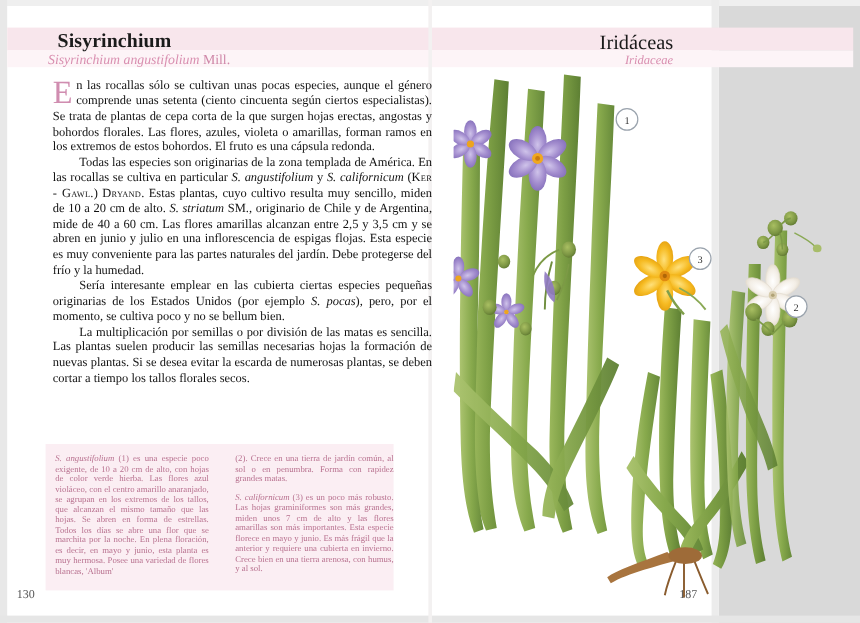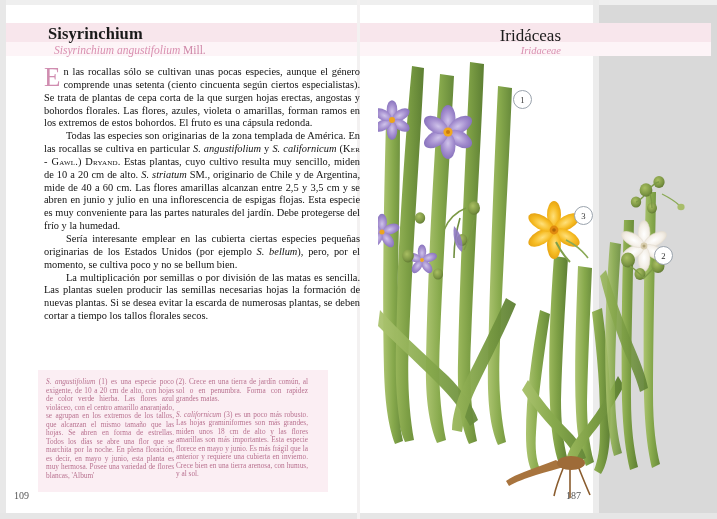--- a/index.html
+++ b/index.html
@@ -28,21 +28,21 @@
   .hdr-band2{
     position:absolute;left:6px;top:42px;width:705px;height:14px;
     background:#fdf4f7;
   }
   .title{
     position:absolute;left:48px;top:24px;
     font-size:16.5px;font-weight:bold;color:#1a1a1a;
     letter-spacing:.1px;
   }
   .subtitle{
-    position:absolute;left:54px;top:44px;
+    position:absolute;left:40px;top:44px;
     font-size:11.5px;font-style:italic;color:#d98fb0;
     white-space:nowrap;
   }
   .subtitle .auth{font-style:normal;color:#cf87a8;}
   .fam{
     position:absolute;right:38px;top:26px;
     font-size:17px;color:#1a1a1a;
   }
   .fam-lat{
     position:absolute;right:38px;top:45px;
@@ -71,21 +71,21 @@
   .cap-panel{
     position:absolute;left:38px;top:370px;width:290px;height:122px;
     background:#fbeef3;
   }
   .cap-col{
     position:absolute;top:378px;
     font-size:7.3px;line-height:8.55px;color:#b8718f;
     text-align:justify;
   }
   .cap-col.a{left:46px;width:128px;}
-  .cap-col.b{left:176px;width:132px;}
+  .cap-col.b{left:196px;width:132px;}
   .cap-col p{margin:0;}
   .cap-col p + p{margin-top:7px;}
   .cap-col .it{font-style:italic;}
 
   
   .pno{
     position:absolute;bottom:18px;
     font-size:10px;color:#555;
   }
   .pno.l{left:14px;}
@@ -132,41 +132,41 @@
   <div class="gutter"></div>
 
   <div class="body-col">
     <p class="first">
       <span class="dropcap">E</span><span>n las rocallas sólo se cultivan unas pocas especies, aunque el género comprende unas setenta (ciento cincuenta según ciertos especialistas). Se trata de plantas de cepa corta de la que surgen hojas erectas, angostas y bohordos florales. Las flores, azules, violeta o amarillas, forman ramos en los extremos de estos bohordos. El fruto es una cápsula redonda.</span>
     </p>
     <p>
       <span>Todas las especies son originarias de la zona templada de América. En las rocallas se cultiva en particular </span><span class="it">S. angustifolium</span><span> y </span><span class="it">S. californicum</span><span> (</span><span class="sc">Ker - Gawl.</span><span>) </span><span class="sc">Dryand</span><span>. Estas plantas, cuyo cultivo resulta muy sencillo, miden de 10 a 20 cm de alto. </span><span class="it">S. striatum</span><span> SM., originario de Chile y de Argentina, mide de 40 a 60 cm. Las flores amarillas alcanzan entre 2,5 y 3,5 cm y se abren en junio y julio en una inflorescencia de espigas flojas. Esta especie es muy conveniente para las partes naturales del jardín. Debe protegerse del frío y la humedad.</span>
     </p>
     <p>
-      <span>Sería interesante emplear en las cubierta ciertas especies pequeñas originarias de los Estados Unidos (por ejemplo </span><span class="it">S. bellum</span><span>), pero, por el momento, se cultiva poco y no se bellum bien.</span>
+      <span>Sería interesante emplear en las cubierta ciertas especies pequeñas originarias de los Estados Unidos (por ejemplo </span><span class="it">S. pocas</span><span>), pero, por el momento, se cultiva poco y no se bellum bien.</span>
     </p>
     <p>
       <span>La multiplicación por semillas o por división de las matas es sencilla. Las plantas suelen producir las semillas necesarias hojas la formación de nuevas plantas. Si se desea evitar la escarda de numerosas plantas, se deben cortar a tiempo los tallos florales secos.</span>
     </p>
   </div>
 
   <div class="cap-panel"></div>
 
   <div class="cap-col a">
     <p>
       <span class="it">S. angustifolium</span><span> (1) es una especie poco exigente, de 10 a 20 cm de alto, con hojas de color verde hierba. Las flores azul violáceo, con el centro amarillo anaranjado, se agrupan en los extremos de los tallos, que alcanzan el mismo tamaño que las hojas. Se abren en forma de estrellas. Todos los días se abre una flor que se marchita por la noche. En plena floración, es decir, en mayo y junio, esta planta es muy hermosa. Posee una variedad de flores blancas, 'Album'</span>
     </p>
   </div>
 
   <div class="cap-col b">
     <p>
       <span>(2). Crece en una tierra de jardín común, al sol o en penumbra. Forma con rapidez grandes matas.</span>
     </p>
     <p>
-      <span class="it">S. californicum</span><span> (3) es un poco más robusto. Las hojas graminiformes son más grandes, miden unos 18 cm de alto y las flores amarillas son más importantes. Esta especie florece en mayo y junio. Es más frágil que la anterior y requiere una cubierta en invierno. Crece bien en una tierra arenosa, con humus, y al sol.</span>
+      <span class="it">S. californicum</span><span> (3) es un poco más robusto. Las hojas graminiformes son más grandes, miden unos 7 cm de alto y las flores amarillas son más importantes. Esta especie florece en mayo y junio. Es más frágil que la anterior y requiere una cubierta en invierno. Crece bien en una tierra arenosa, con humus, y al sol.</span>
     </p>
   </div>
 
   <div class="illus">
     <svg width="320" height="440" viewBox="0 0 320 440">
       <defs>
         <linearGradient id="lg1" x1="0" y1="0" x2="1" y2="0">
           <stop offset="0%" stop-color="#9bb85c"></stop>
           <stop offset="45%" stop-color="#7d9f45"></stop>
           <stop offset="100%" stop-color="#5d7f33"></stop>
@@ -325,16 +325,16 @@
       <span>1</span>
     </div>
     <div class="marker" style="left:196px;top:146px;">
       <span>3</span>
     </div>
     <div class="marker" style="left:276px;top:186px;">
       <span>2</span>
     </div>
   </div>
 
-  <div class="pno l">109</div>
+  <div class="pno l">130</div>
   <div class="pno r">187</div>
 
 </div>
 
 </body></html>

